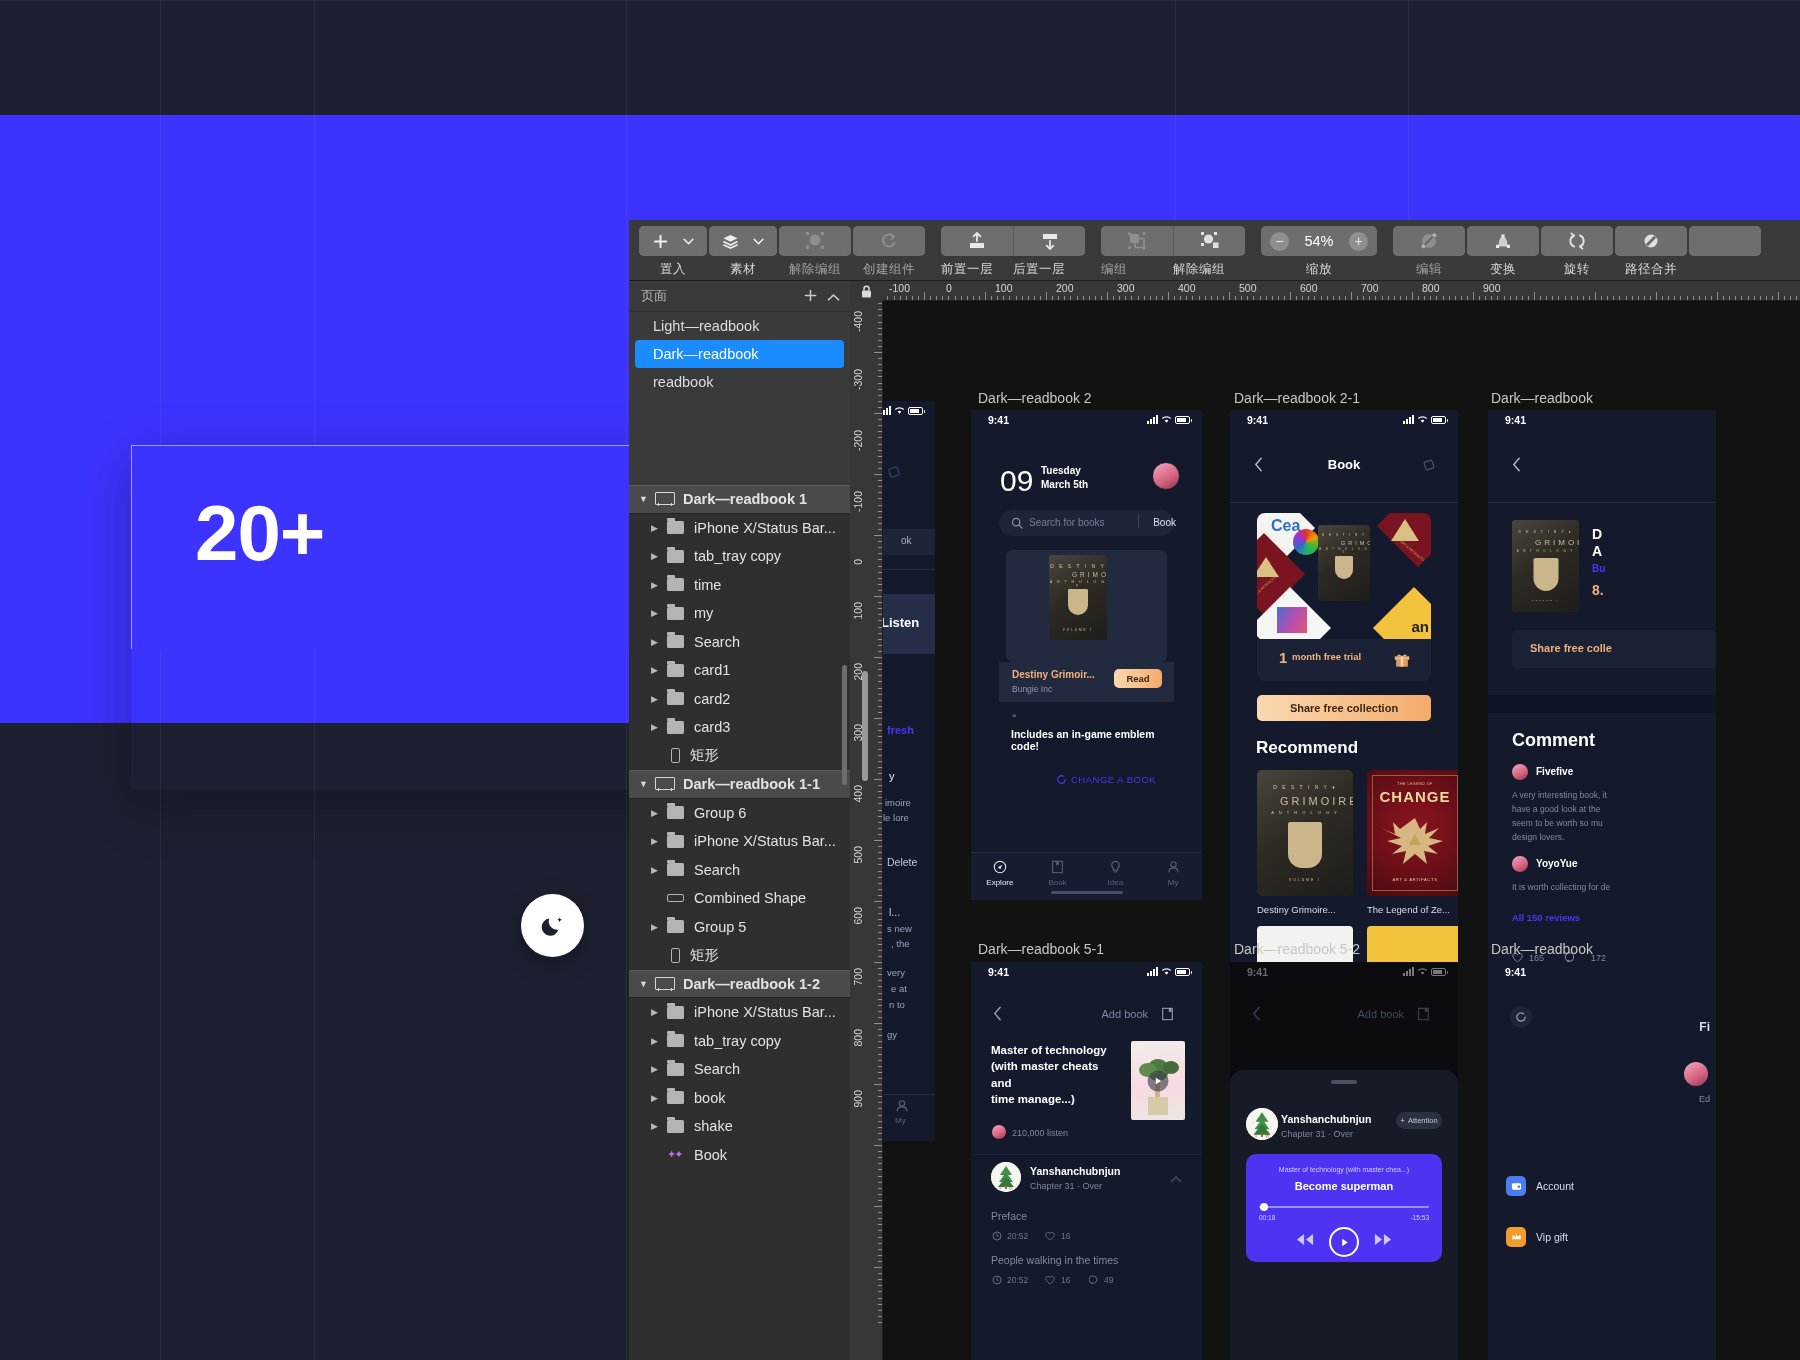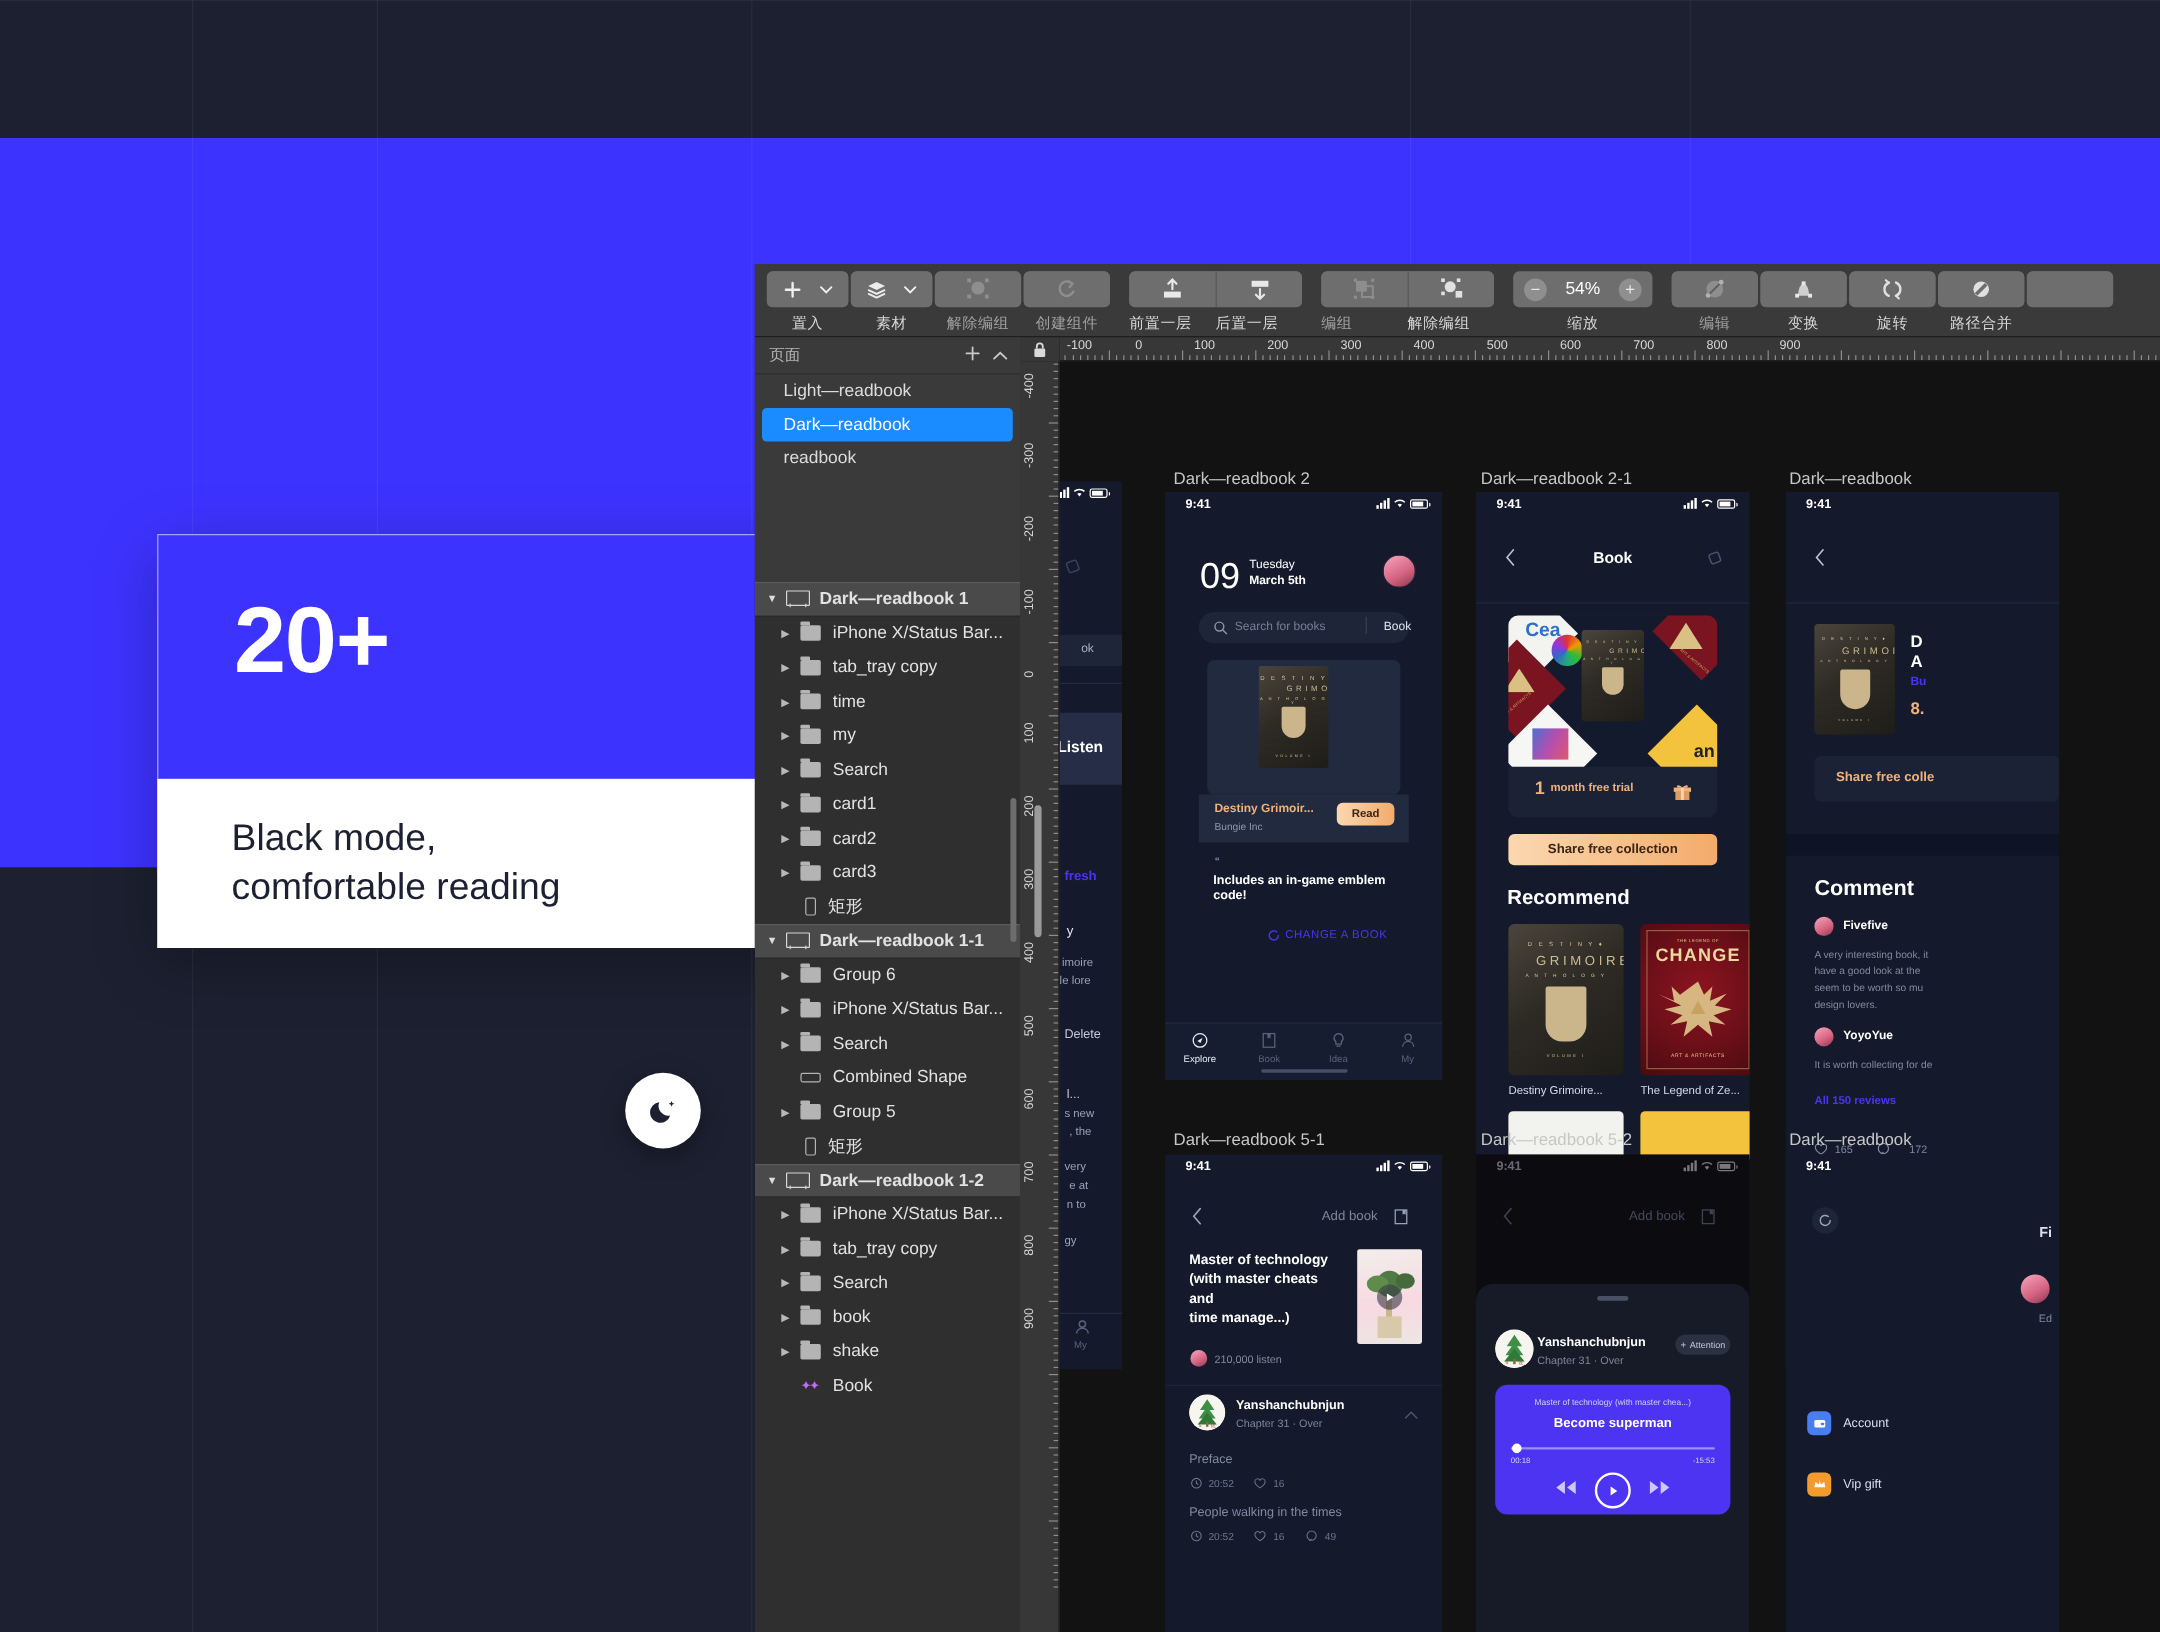--- a/index.html
+++ b/index.html
@@ -161,24 +161,20 @@
   <div class="bg-gridline" style="left:160px"></div>
   <div class="bg-gridline" style="left:314px"></div>
   <div class="bg-gridline" style="left:626px"></div>
   <div class="bg-gridline" style="left:1175px"></div>
   <div class="bg-gridline" style="left:1408px"></div>
   <div class="bg-gridline-h" style="top:0px"></div>
 
   <div class="promo-card">
     <div class="promo-top">
       <div class="promo-num">20+</div>
-    </div>
-    <div class="promo-bottom">
-      <div class="promo-sub">Black mode,
-comfortable reading</div>
     </div>
   </div>
 
   <div class="moon-btn">
     <svg width="30" height="30" viewBox="0 0 30 30">
       <path d="M20.5 18.6A8.2 8.2 0 0 1 11.4 7.5a8.6 8.6 0 1 0 9.1 11.1z" fill="#1c2030"></path>
       <path d="M21.6 6.4l.7 1.7 1.7.7-1.7.7-.7 1.7-.7-1.7-1.7-.7 1.7-.7z" fill="#1c2030"></path>
     </svg>
   </div>
 
@@ -950,21 +946,21 @@
                 </div>
               <svg width="11" height="9" viewBox="0 0 12 9">
                   <path d="M6 8l-2-2.4a3.1 3.1 0 0 1 4 0z" fill="#fff"></path>
                   <path d="M1.4 3.4a6.8 6.8 0 0 1 9.2 0" stroke="#fff" stroke-width="1.3" fill="none"></path>
                 </svg>
               <div class="batt"></div>
             </div>
           </div>
 
           <div style="position:absolute;left:29px;top:56px;color:#fff;font-size:30px;font-weight:300;line-height:1">09</div>
-          <div style="position:absolute;left:70px;top:55px;color:#fff;font-size:10px;font-weight:400">Tuesday</div>
+          <div style="position:absolute;left:70px;top:55px;color:#fff;font-size:10px;font-weight:700">Tuesday</div>
           <div style="position:absolute;left:70px;top:69px;color:#fff;font-size:10px;font-weight:700">March 5th</div>
           <div class="avatar-pic" style="position:absolute;right:22px;top:52px;width:28px;height:28px;border:1.5px solid #1d2438"></div>
 
           <div style="position:absolute;left:28px;top:100px;right:28px;height:26px;background:#1e2539;border-radius:13px"></div>
           <svg style="position:absolute;left:40px;top:107px" width="12" height="12" viewBox="0 0 14 14">
             <circle cx="6" cy="6" r="4.3" stroke="#8c94ab" stroke-width="1.4" fill="none"></circle>
             <path d="M9.3 9.3L13 13" stroke="#8c94ab" stroke-width="1.4" stroke-linecap="round"></path>
           </svg>
           <div style="position:absolute;left:58px;top:107px;color:#767f98;font-size:10px">Search for books</div>
           <div style="position:absolute;right:63px;top:104px;width:1px;height:14px;background:#39415c"></div>

